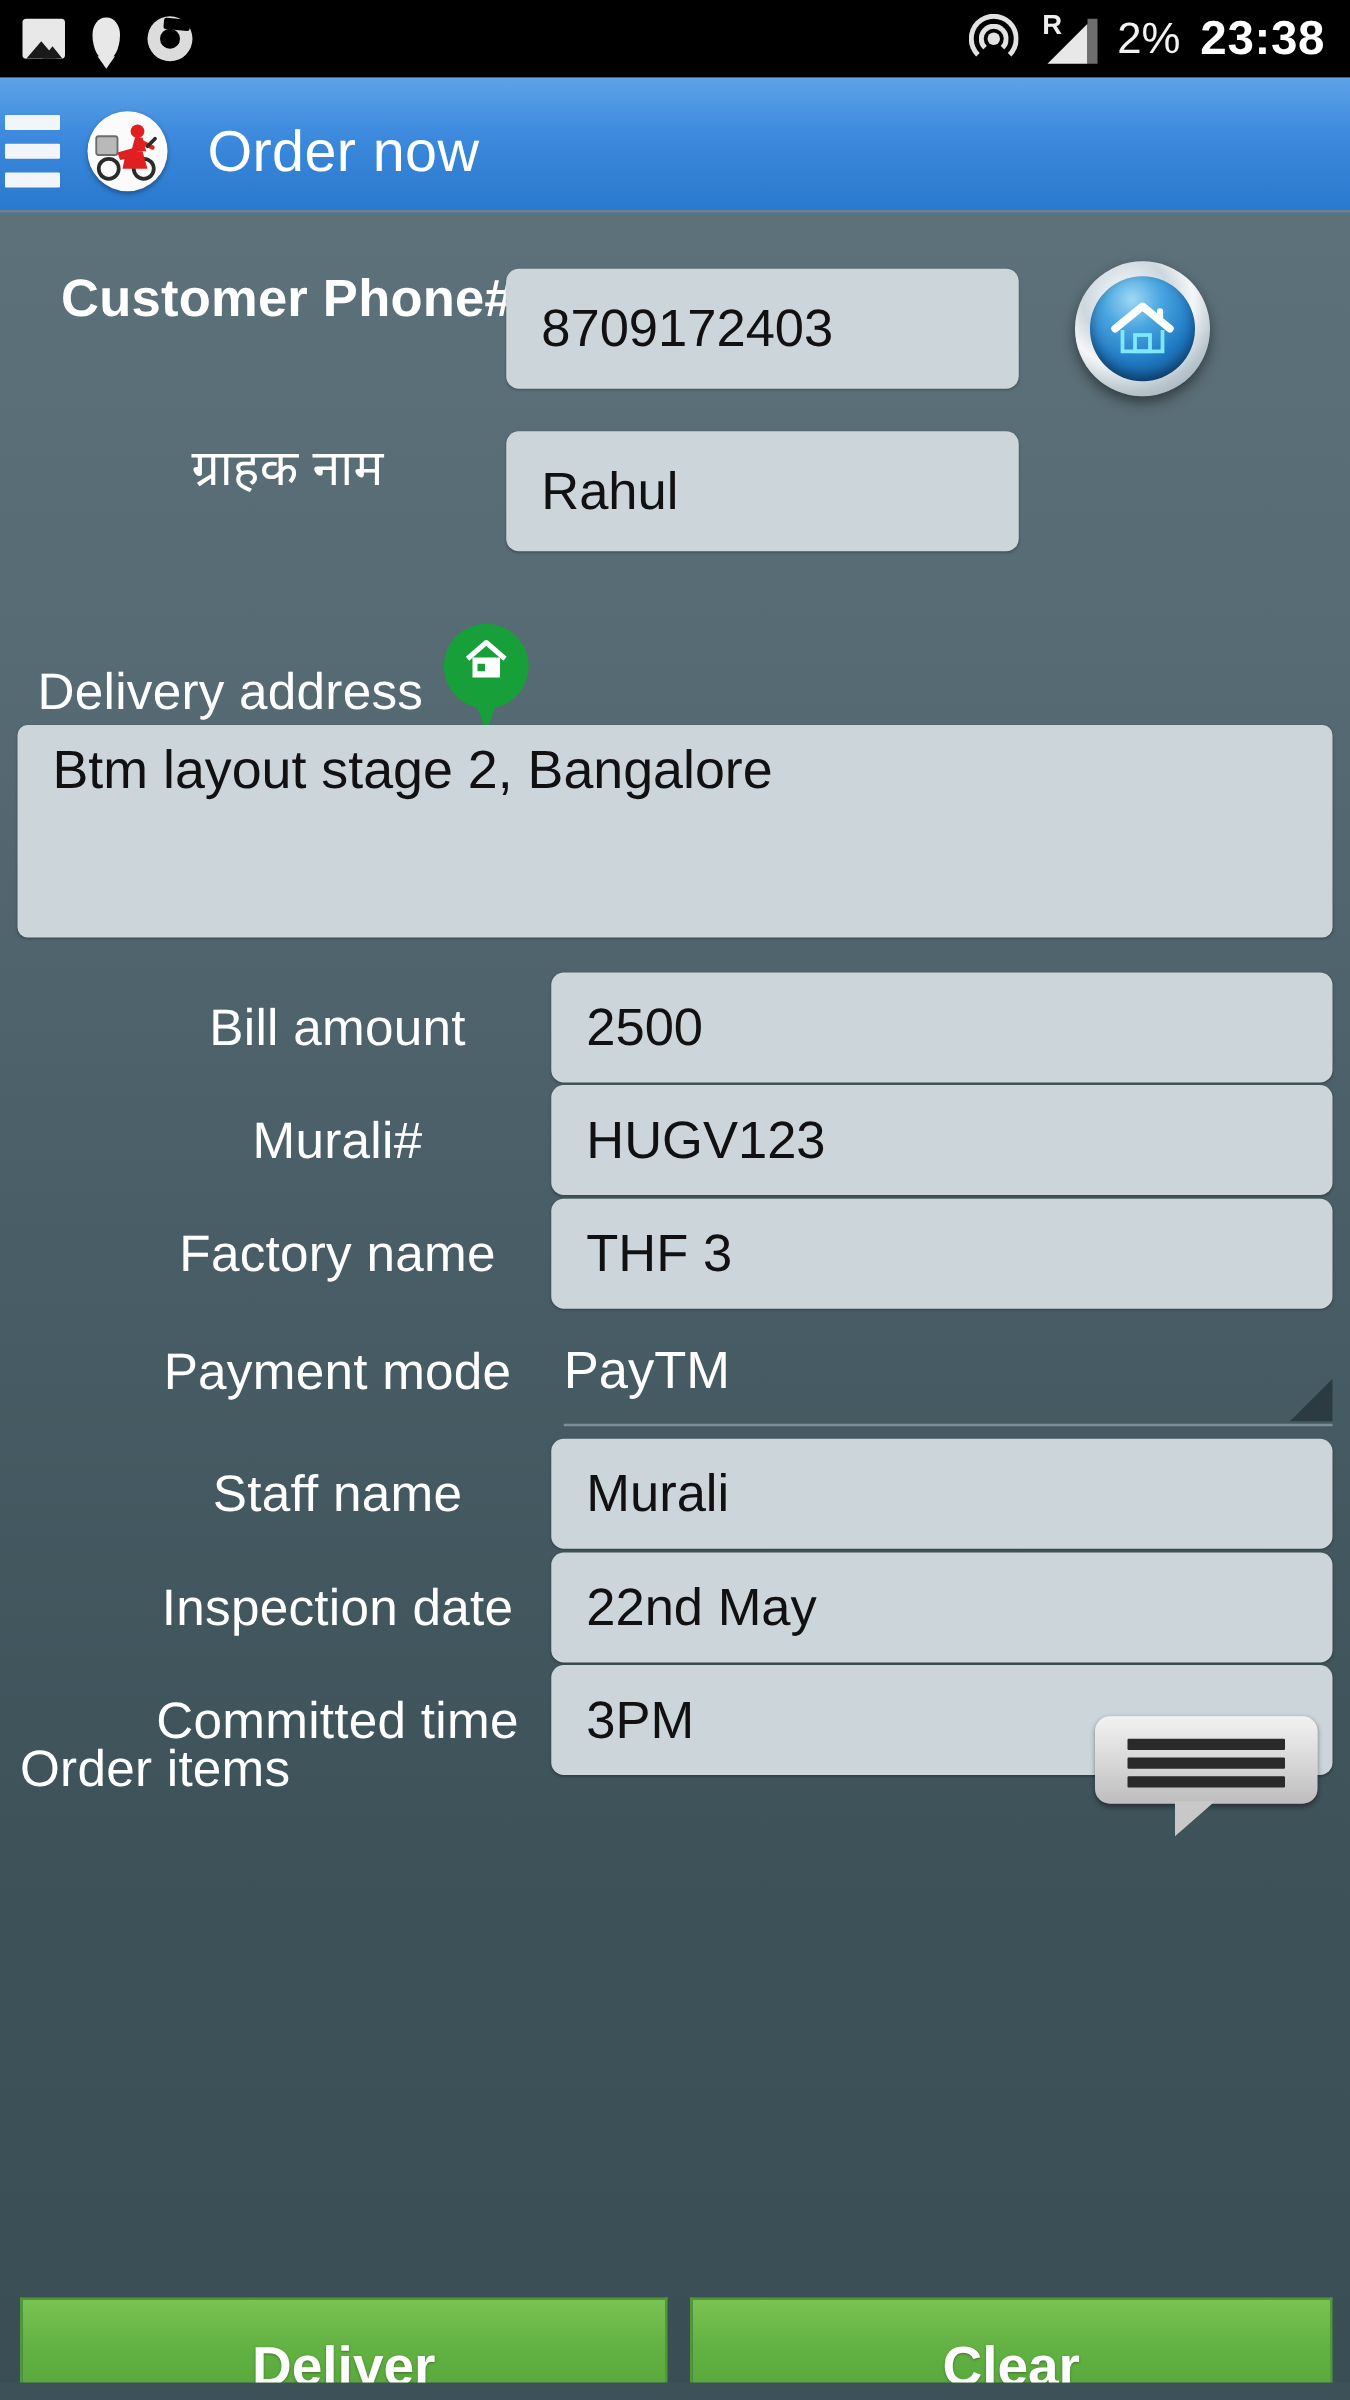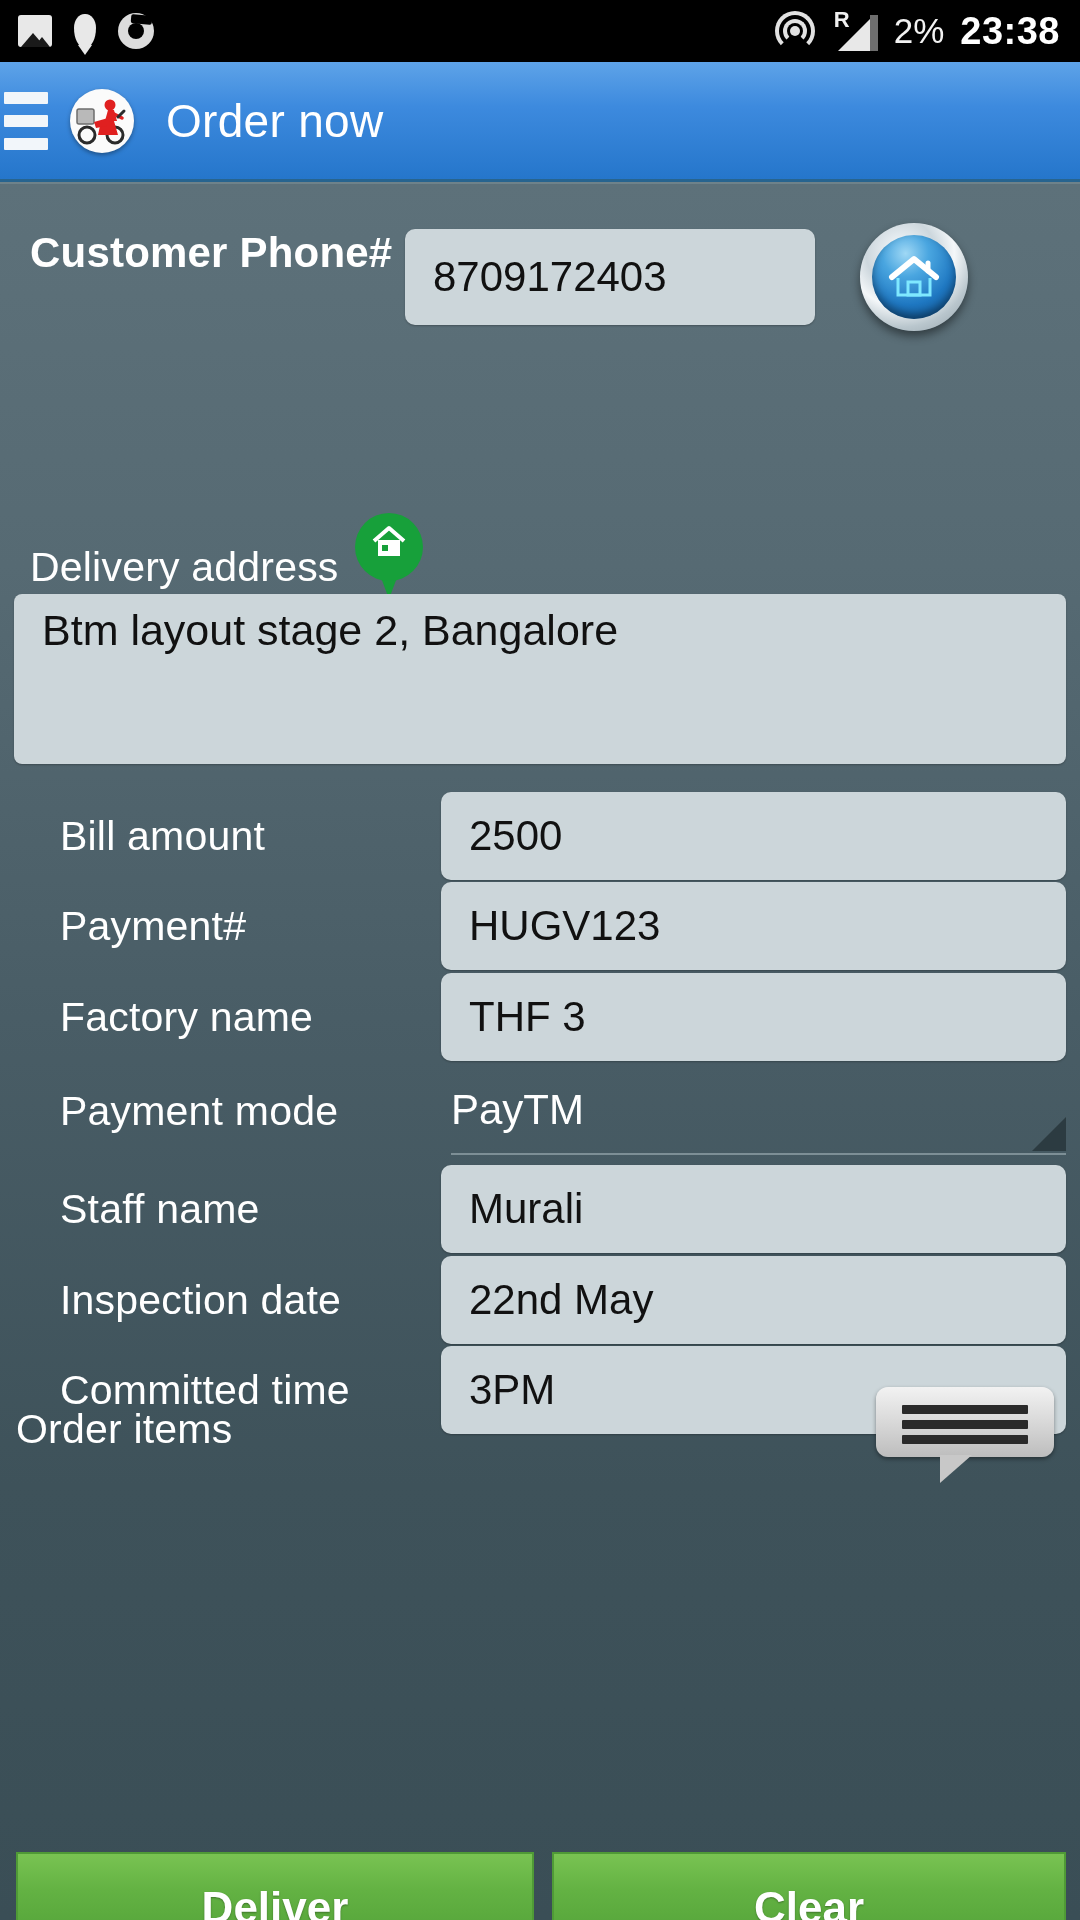--- a/index.html
+++ b/index.html
@@ -60,23 +60,24 @@
   .burger span{ display:block; height:12px; background:#f2f6fa; border-radius:1px;}
   .brandlogo{
     width:64px;height:64px;border-radius:50%;background:#fbfbfb;margin-left:22px;
     position:relative; overflow:hidden; box-shadow:0 2px 4px rgba(0,0,0,.35);
   }
   .brandlogo svg{ position:absolute; left:4px; top:6px;}
   .appbar-title{ color:#ffffff; font-size:46px; margin-left:32px; font-weight:400; letter-spacing:0.3px;}
 
   
   .content{
-    position:absolute; top:182px; left:0; width:1080px; height:1738px;
+    position:absolute; top:168px; left:0; width:1080px; height:1738px;
     background:linear-gradient(180deg,#5d717a 0%, #566a73 22%, #495d66 48%, #3e525a 75%, #3a4e56 100%);
     border-top:2px solid #6e828a;
+    text-align:center;
   }
   .lbl{ color:#ffffff; font-size:41px; letter-spacing:0.2px; }
   .lbl.bold{ font-weight:bold; font-size:42px;}
 
   .field{
     background:#ccd6da; border-radius:10px; color:#111;
     font-size:42px; display:flex; align-items:center; padding:0 28px;
     box-shadow:0 1px 2px rgba(0,0,0,.25);
   }
 
@@ -221,20 +222,24 @@
         <svg width="56" height="52" viewBox="0 0 56 52">
           <path d="M6 26 L28 8 L50 26" fill="none" stroke="#ffffff" stroke-width="6" stroke-linejoin="round" stroke-linecap="round"></path>
           <path d="M42 12 L42 20" stroke="#ffffff" stroke-width="5" stroke-linecap="round"></path>
           <path d="M12 27 L12 44 L44 44 L44 27" fill="none" stroke="#7fe8ff" stroke-width="3"></path>
           <rect x="22" y="31" width="12" height="13" fill="none" stroke="#7fe8ff" stroke-width="3"></rect>
         </svg>
       </div>
     </div>
   </div>
 
+  <div class="row-name">
+    <div class="lbl">ग्राहक नाम</div>
+    <div class="field f-name">Rahul</div>
+  </div>
 
   <div class="row-addr">
     <div class="lbl">Delivery address</div>
     <div class="pin">
       <div class="tail"></div>
       <div class="head"></div>
       <svg width="36" height="36" viewBox="0 0 36 36">
         <path d="M3 16 L18 3 L33 16" fill="none" stroke="#ffffff" stroke-width="4" stroke-linejoin="round"></path>
         <rect x="7" y="15" width="22" height="16" fill="#ffffff"></rect>
         <rect x="11" y="20" width="6" height="6" fill="#17a03a"></rect>
@@ -243,21 +248,21 @@
   </div>
 
   <div class="field f-address">Btm layout stage 2, Bangalore</div>
 
   <div class="frow" style="top:605px">
     <div class="lbl">Bill amount</div>
     <div class="field">2500</div>
   </div>
 
   <div class="frow" style="top:695px">
-    <div class="lbl">Payment#</div>
+    <div class="lbl">Murali#</div>
     <div class="field">HUGV123</div>
   </div>
 
   <div class="frow" style="top:786px">
     <div class="lbl">Factory name</div>
     <div class="field">THF 3</div>
   </div>
 
   <div class="frow" style="top:880px">
     <div class="lbl">Payment mode</div>

